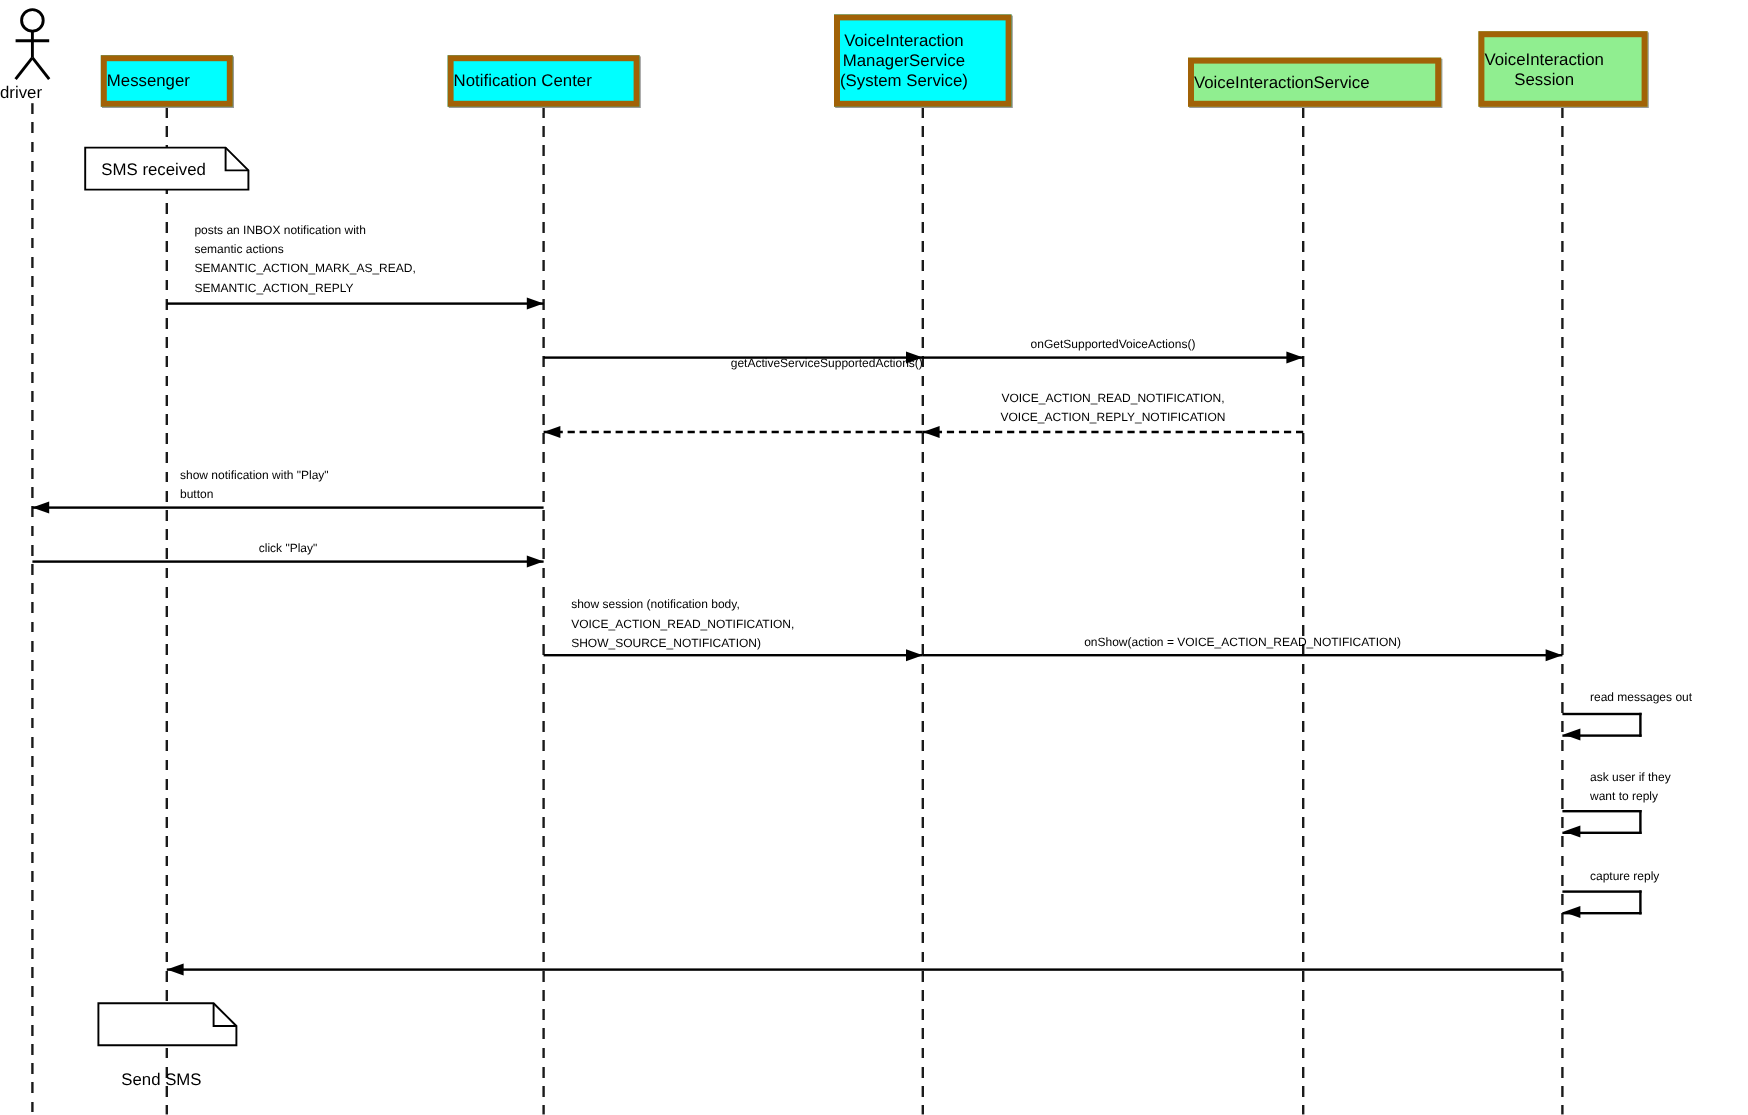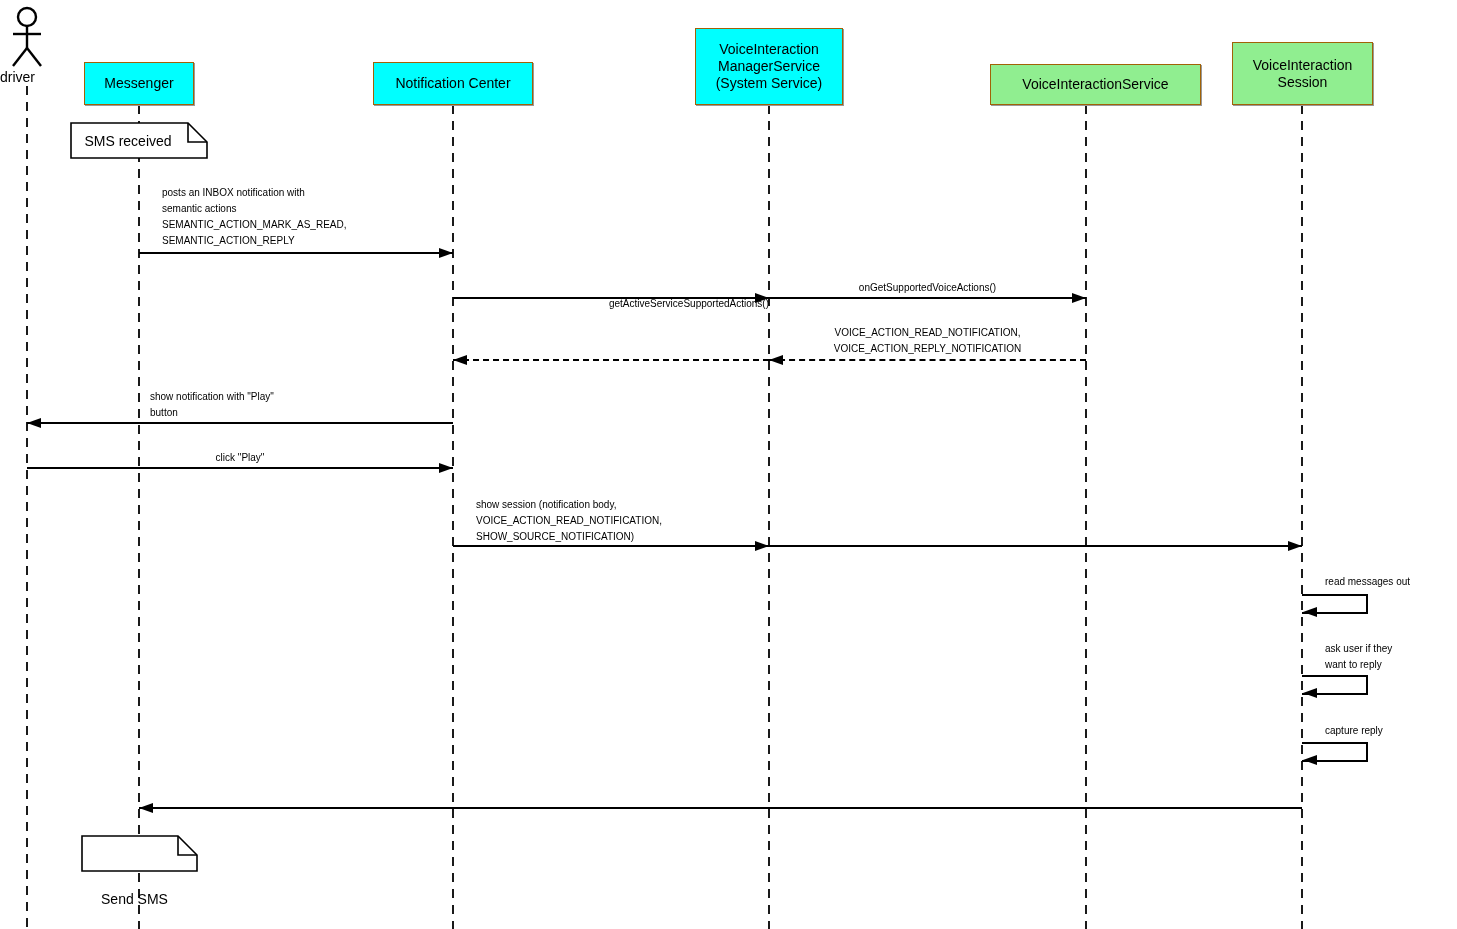--- a/index.html
+++ b/index.html
@@ -5,24 +5,23 @@
   html,body { margin:0; padding:0; background:#fff; }
   .canvas {
     position:relative; width:1457px; height:929px; background:#ffffff;
     font-family:"Liberation Sans", sans-serif; color:#000; overflow:hidden;
   }
   .lifeline {
     position:absolute; width:2px;
     background:repeating-linear-gradient(180deg,#1a1a1a 0 9px,transparent 9px 16px);
   }
   .pbox {
-    position:absolute; box-sizing:border-box; border:1px solid #a16207;
-    background:#00ffff; display:flex; align-items:center; justify-content:center;
+    position:absolute; box-sizing:border-box; border:5px solid #a16207;
+    background:#00ffff; display:flex; align-items:center; 
     box-shadow:1px 1px 0 #999;
-    margin-top:16px;
   }
   .pbox.green { background:#90ee90; }
   .plabel { white-space:pre-line; text-align:center; font-size:14px; line-height:17px; }
   .mlabel {
     position:absolute; white-space:pre-line; font-size:10px; line-height:16px; text-align:left;
   }
   .mlabel.center { text-align:center; }
   .mline { position:absolute; height:0; border-top:2px solid #000; }
   .mline.dashed { border-top-style:dashed; }
   .ah { position:absolute; width:0; height:0; border-style:solid; }
@@ -115,20 +114,21 @@
   <div class="mlabel center" style="left:27px; top:450px; width:426px;">click "Play"</div>
   <div class="mline" style="left:27px; top:467px; width:426px;"></div>
   <div class="ah ah-r" style="left:439px; top:463px;"></div>
 
   <div class="mlabel" style="left:476px; top:497px; width:290px;">show session (notification body,
 VOICE_ACTION_READ_NOTIFICATION,
 SHOW_SOURCE_NOTIFICATION)</div>
   <div class="mline" style="left:453px; top:545px; width:316px;"></div>
   <div class="ah ah-r" style="left:755px; top:541px;"></div>
 
+  <div class="mlabel center" style="left:769px; top:528px; width:533px;">onShow(action = VOICE_ACTION_READ_NOTIFICATION)</div>
   <div class="mline" style="left:769px; top:545px; width:533px;"></div>
   <div class="ah ah-r" style="left:1288px; top:541px;"></div>
 
   <div class="mlabel" style="left:1325px; top:574px; width:130px;">read messages out</div>
   <div class="selfloop" style="left:1302px; top:594px; width:66px; height:20px;"></div>
   <div class="ah ah-l" style="left:1303px; top:607px;"></div>
 
   <div class="mlabel" style="left:1325px; top:641px; width:130px;">ask user if they
 want to reply</div>
   <div class="selfloop" style="left:1302px; top:675px; width:66px; height:20px;"></div>

